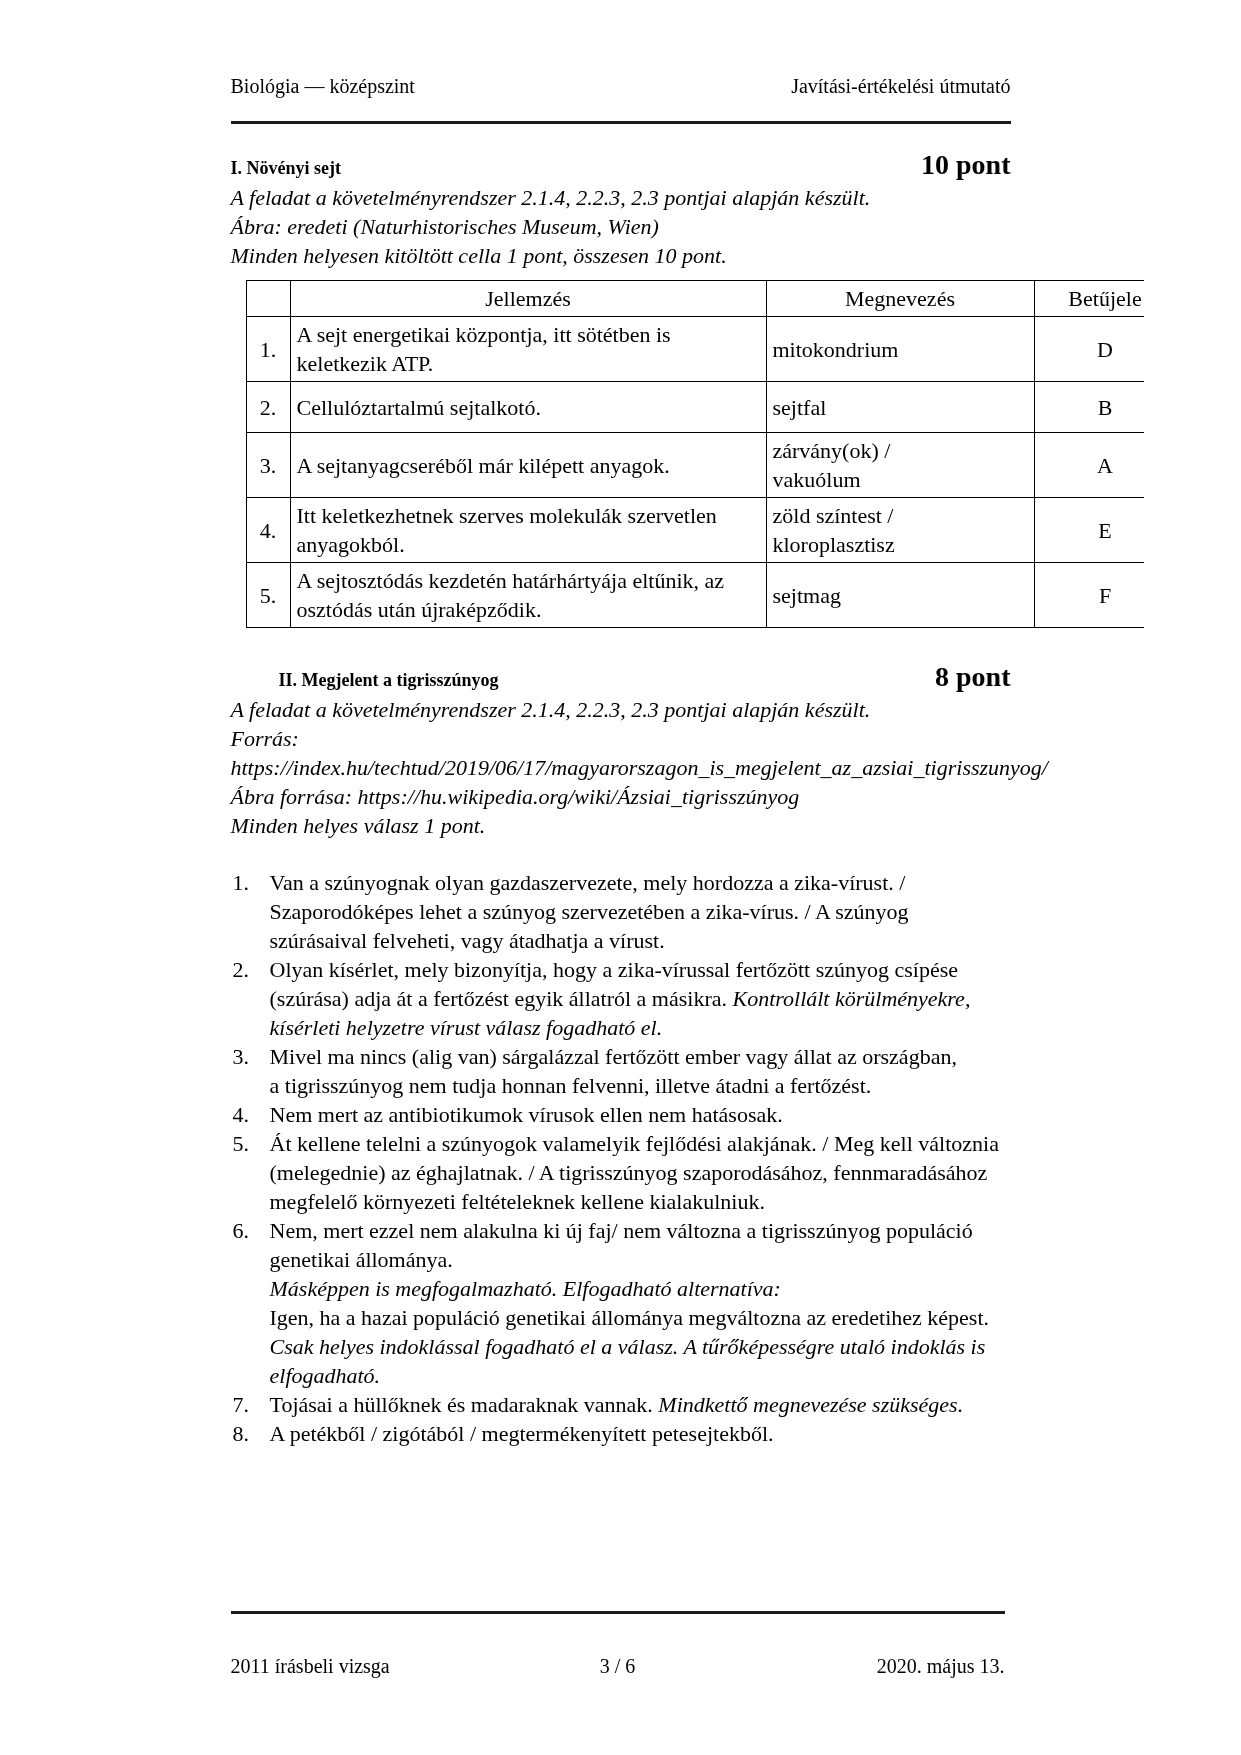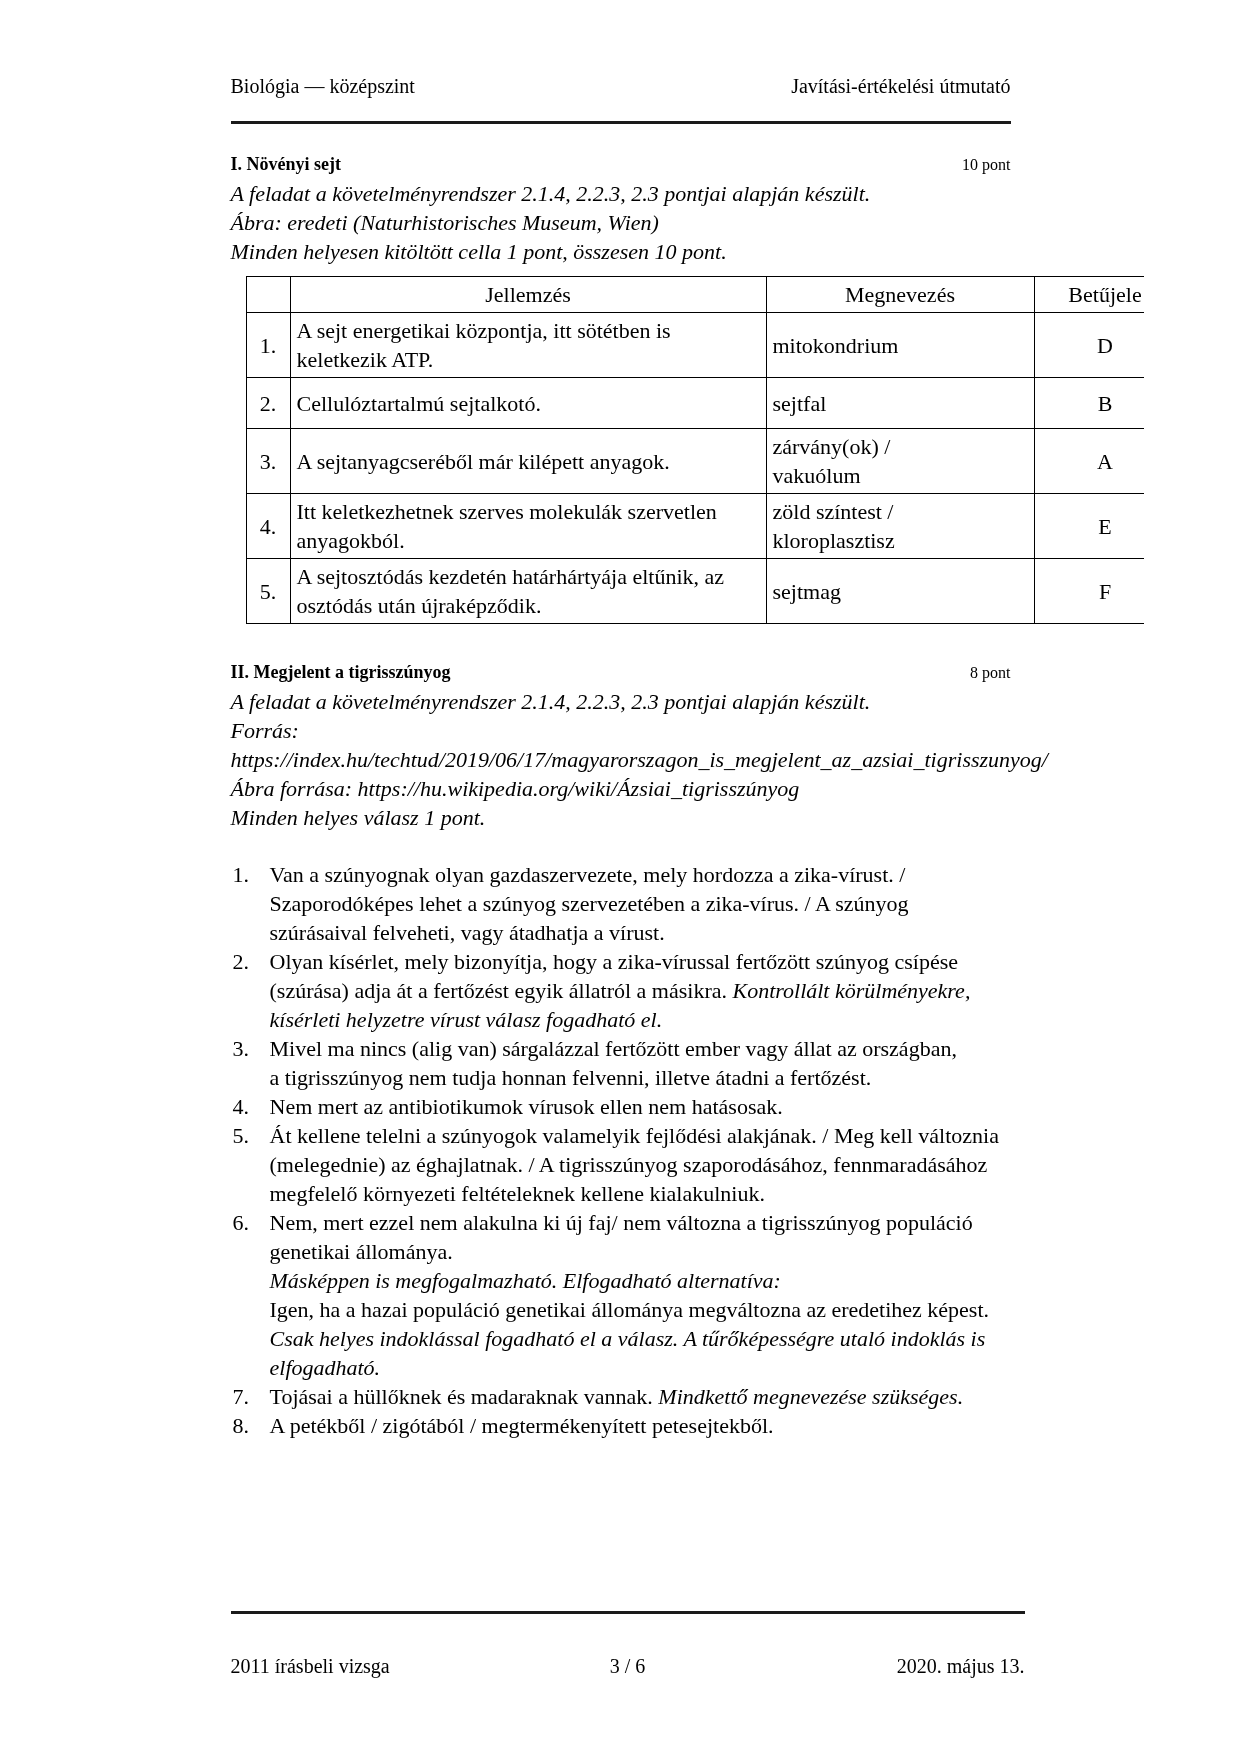--- a/index.html
+++ b/index.html
@@ -35,25 +35,25 @@
     display: flex;
     justify-content: space-between;
     align-items: baseline;
   }
   .section-title {
     font-size: 18px;
     font-weight: bold;
     margin: 0;
   }
   .section-points {
-    font-size: 16px;
-    font-weight: normal;
+    font-size: 28px;
+    font-weight: bold;
   }
   .sec1-head { margin-top: 26px; }
-  .sec2-head { margin-top: 34px; }
+  .sec2-head { margin-top: 34px; margin-left: 48px; }
   .intro p {
     margin: 0;
     font-style: italic;
   }
   .answer-table {
     border-collapse: collapse;
     margin: 10px 4px 0 15px;
     table-layout: fixed;
     width: 930px;
   }
@@ -86,21 +86,21 @@
   .answers .num {
     flex: 0 0 39px;
     box-sizing: border-box;
     padding-left: 2px;
   }
   .answers .content { flex: 1; }
   .it { font-style: italic; }
   .page-footer {
     position: absolute;
     left: 133px;
-    right: 119px;
+    right: 139px;
     top: 1611px;
   }
   .footer-row {
     display: flex;
     justify-content: space-between;
     margin-top: 38px;
     font-size: 20px;
   }
   .footer-center {
     position: absolute;

